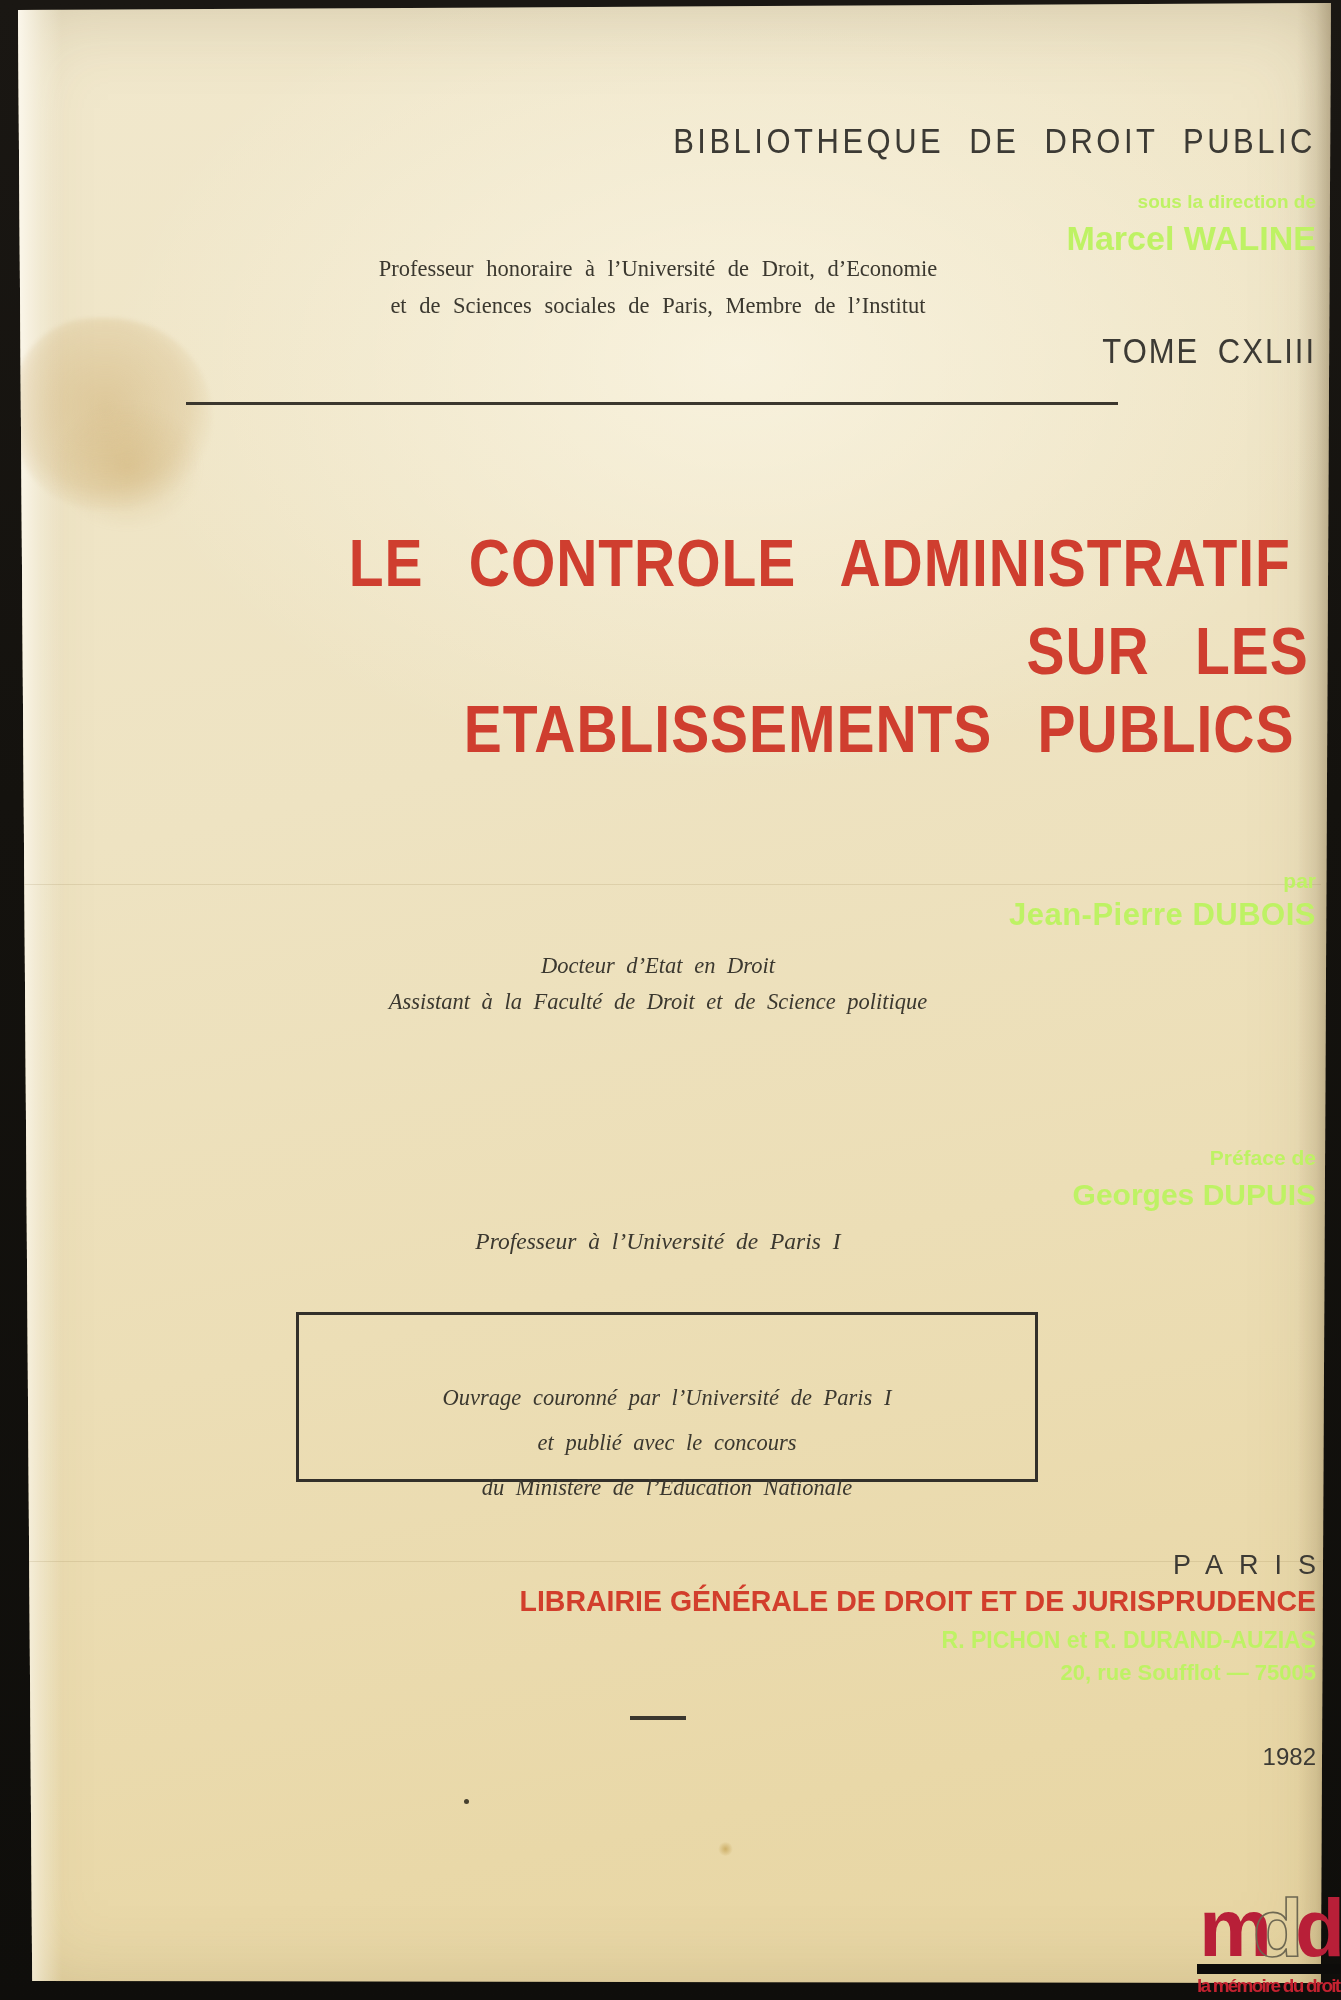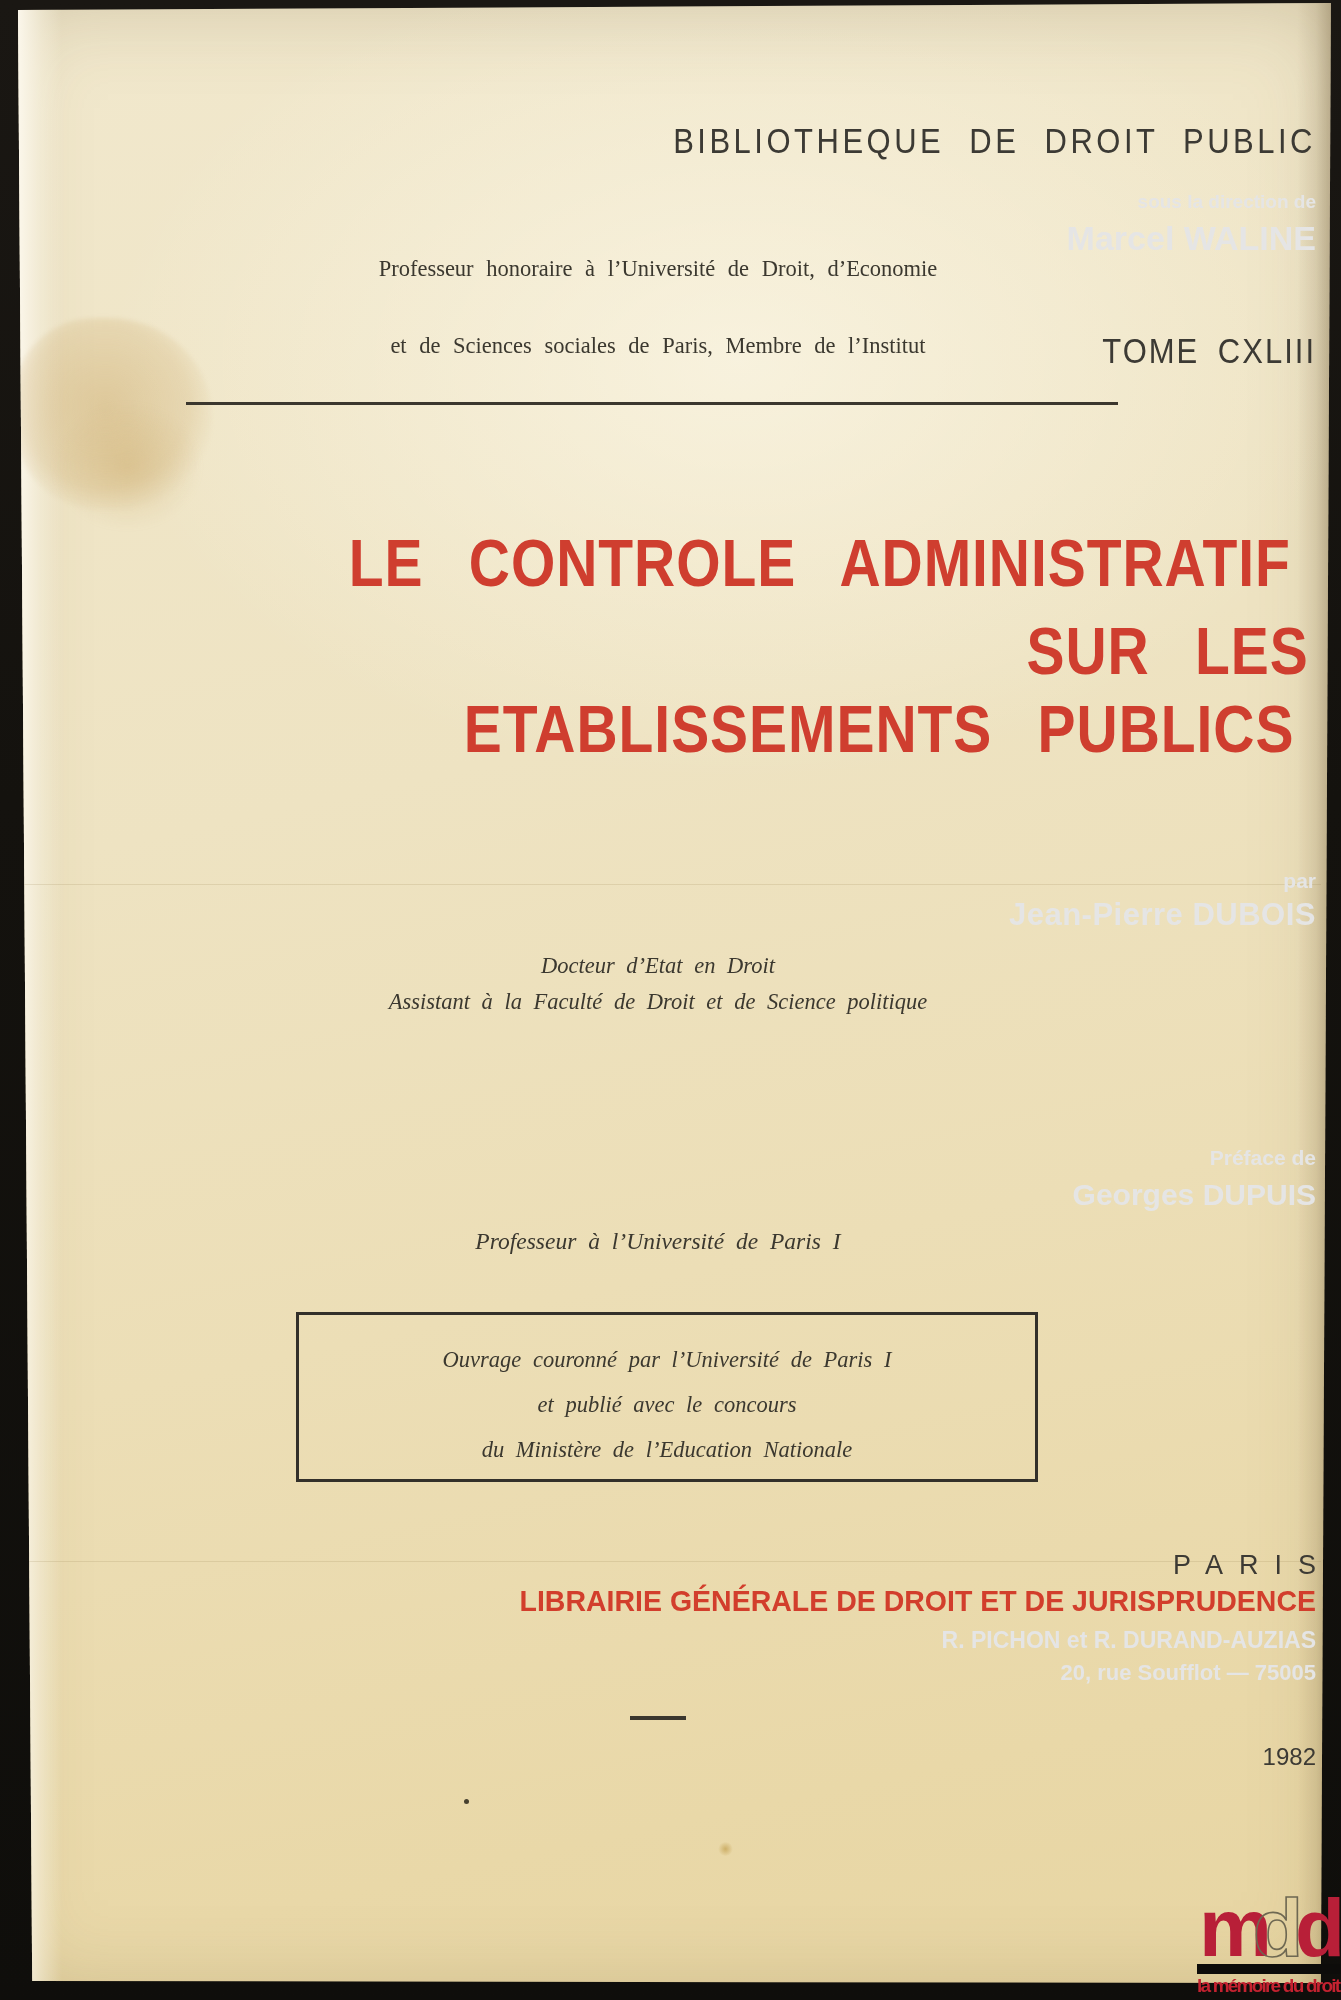--- a/index.html
+++ b/index.html
@@ -29,45 +29,45 @@
     background:radial-gradient(ellipse at 46% 46%, rgba(198,160,92,0.42), rgba(198,160,92,0.22) 55%, rgba(198,160,92,0) 74%);
     filter:blur(2px);}
   .stain-b{position:absolute;left:52px;top:402px;width:150px;height:128px;border-radius:55% 45% 48% 52%;
     background:radial-gradient(ellipse at 50% 50%, rgba(200,164,96,0.34), rgba(200,164,96,0) 70%);
     filter:blur(3px);}
   .spot-yellow{position:absolute;left:718px;top:1842px;width:15px;height:14px;border-radius:50%;
     background:radial-gradient(circle, rgba(182,142,52,0.55), rgba(182,142,52,0) 72%);}
   .speck{position:absolute;left:464px;top:1799px;width:5px;height:5px;border-radius:50%;background:#46402f;}
   
   .layer{position:absolute;inset:0;}
-  .c{position:absolute;left:0;width:1316px;text-align:center;color:#e5e5e5;}
+  .c{position:absolute;left:0;width:1316px;text-align:center;color:#bef264;}
   .sans{font-family:"Liberation Sans",sans-serif;text-align:right;}
   .serif{font-family:"Liberation Serif",serif;}
   .cond{display:inline-block;transform:scaleY(1.12);transform-origin:center bottom;}
   .series-name{top:126px;font-size:31px;letter-spacing:3.5px;word-spacing:13px;color:#3c3a34;}
   .direction-label{top:191px;font-size:19px;font-weight:700;}
   .director{top:219px;font-size:34px;font-weight:700;}
   .dir-title{font-size:22.5px;word-spacing:7px;color:#3b382f;}
-  .dir-1{top:256px;} .dir-2{top:293px;margin-top:40px;}
+  .dir-1{top:256px;} .dir-2{top:293px;}
   .tome{top:336px;font-size:31px;letter-spacing:2px;word-spacing:8px;color:#3c3a34;}
   .rule{position:absolute;left:186px;top:402px;width:932px;height:3px;background:#3b372e;}
   .title-line{font-weight:700;font-size:60px;color:#cf3e2f;letter-spacing:1px;word-spacing:30px;}
   .title-line .cond{transform:scale(0.95,1.10);}
   .t1{top:532px;} .t2{top:620px;} .t3{top:698px;}
   .par{top:869px;font-size:21px;font-weight:700;}
   .author-name{top:897px;font-size:31px;font-weight:700;letter-spacing:0.5px;}
   .cred{font-size:22.5px;font-style:italic;word-spacing:6px;color:#3b382f;}
   .cr1{top:953px;} .cr2{top:989px;} .cr3{top:1024px;}
   .preface-label{top:1146px;font-size:21px;font-weight:700;}
   .preface-name{top:1178px;font-size:30px;font-weight:700;}
   .preface-title{top:1228px;font-size:23.5px;font-style:italic;word-spacing:6px;color:#3b382f;}
   .award-box{position:absolute;left:296px;top:1312px;width:742px;height:170px;
     border:3px solid #33302a;box-sizing:border-box;text-align:center;}
   .award-line{font-size:22.5px;font-style:italic;word-spacing:6px;color:#3b382f;line-height:45px;}
-  .award-box .pad{padding-top:22px;}
+  .award-box .pad{padding-top:22px;margin-top:38px;}
   .city{top:1550px;font-size:27px;letter-spacing:16px;color:#3c3a34;margin-left:16px;}
   .publisher{top:1585px;font-size:28.5px;font-weight:700;color:#d23e2c;}
   .publisher .cond{transform:scaleY(1.05);}
   .printers{top:1627px;font-size:23px;font-weight:700;}
   .address{top:1660px;font-size:22px;font-weight:700;}
   .dash{position:absolute;left:630px;top:1716px;width:56px;height:4px;background:#3b372e;}
   .year{top:1743px;font-size:24px;color:#3c3a34;}
   
   .mdd{position:absolute;right:0;bottom:2px;width:168px;height:124px;}
 </style>

